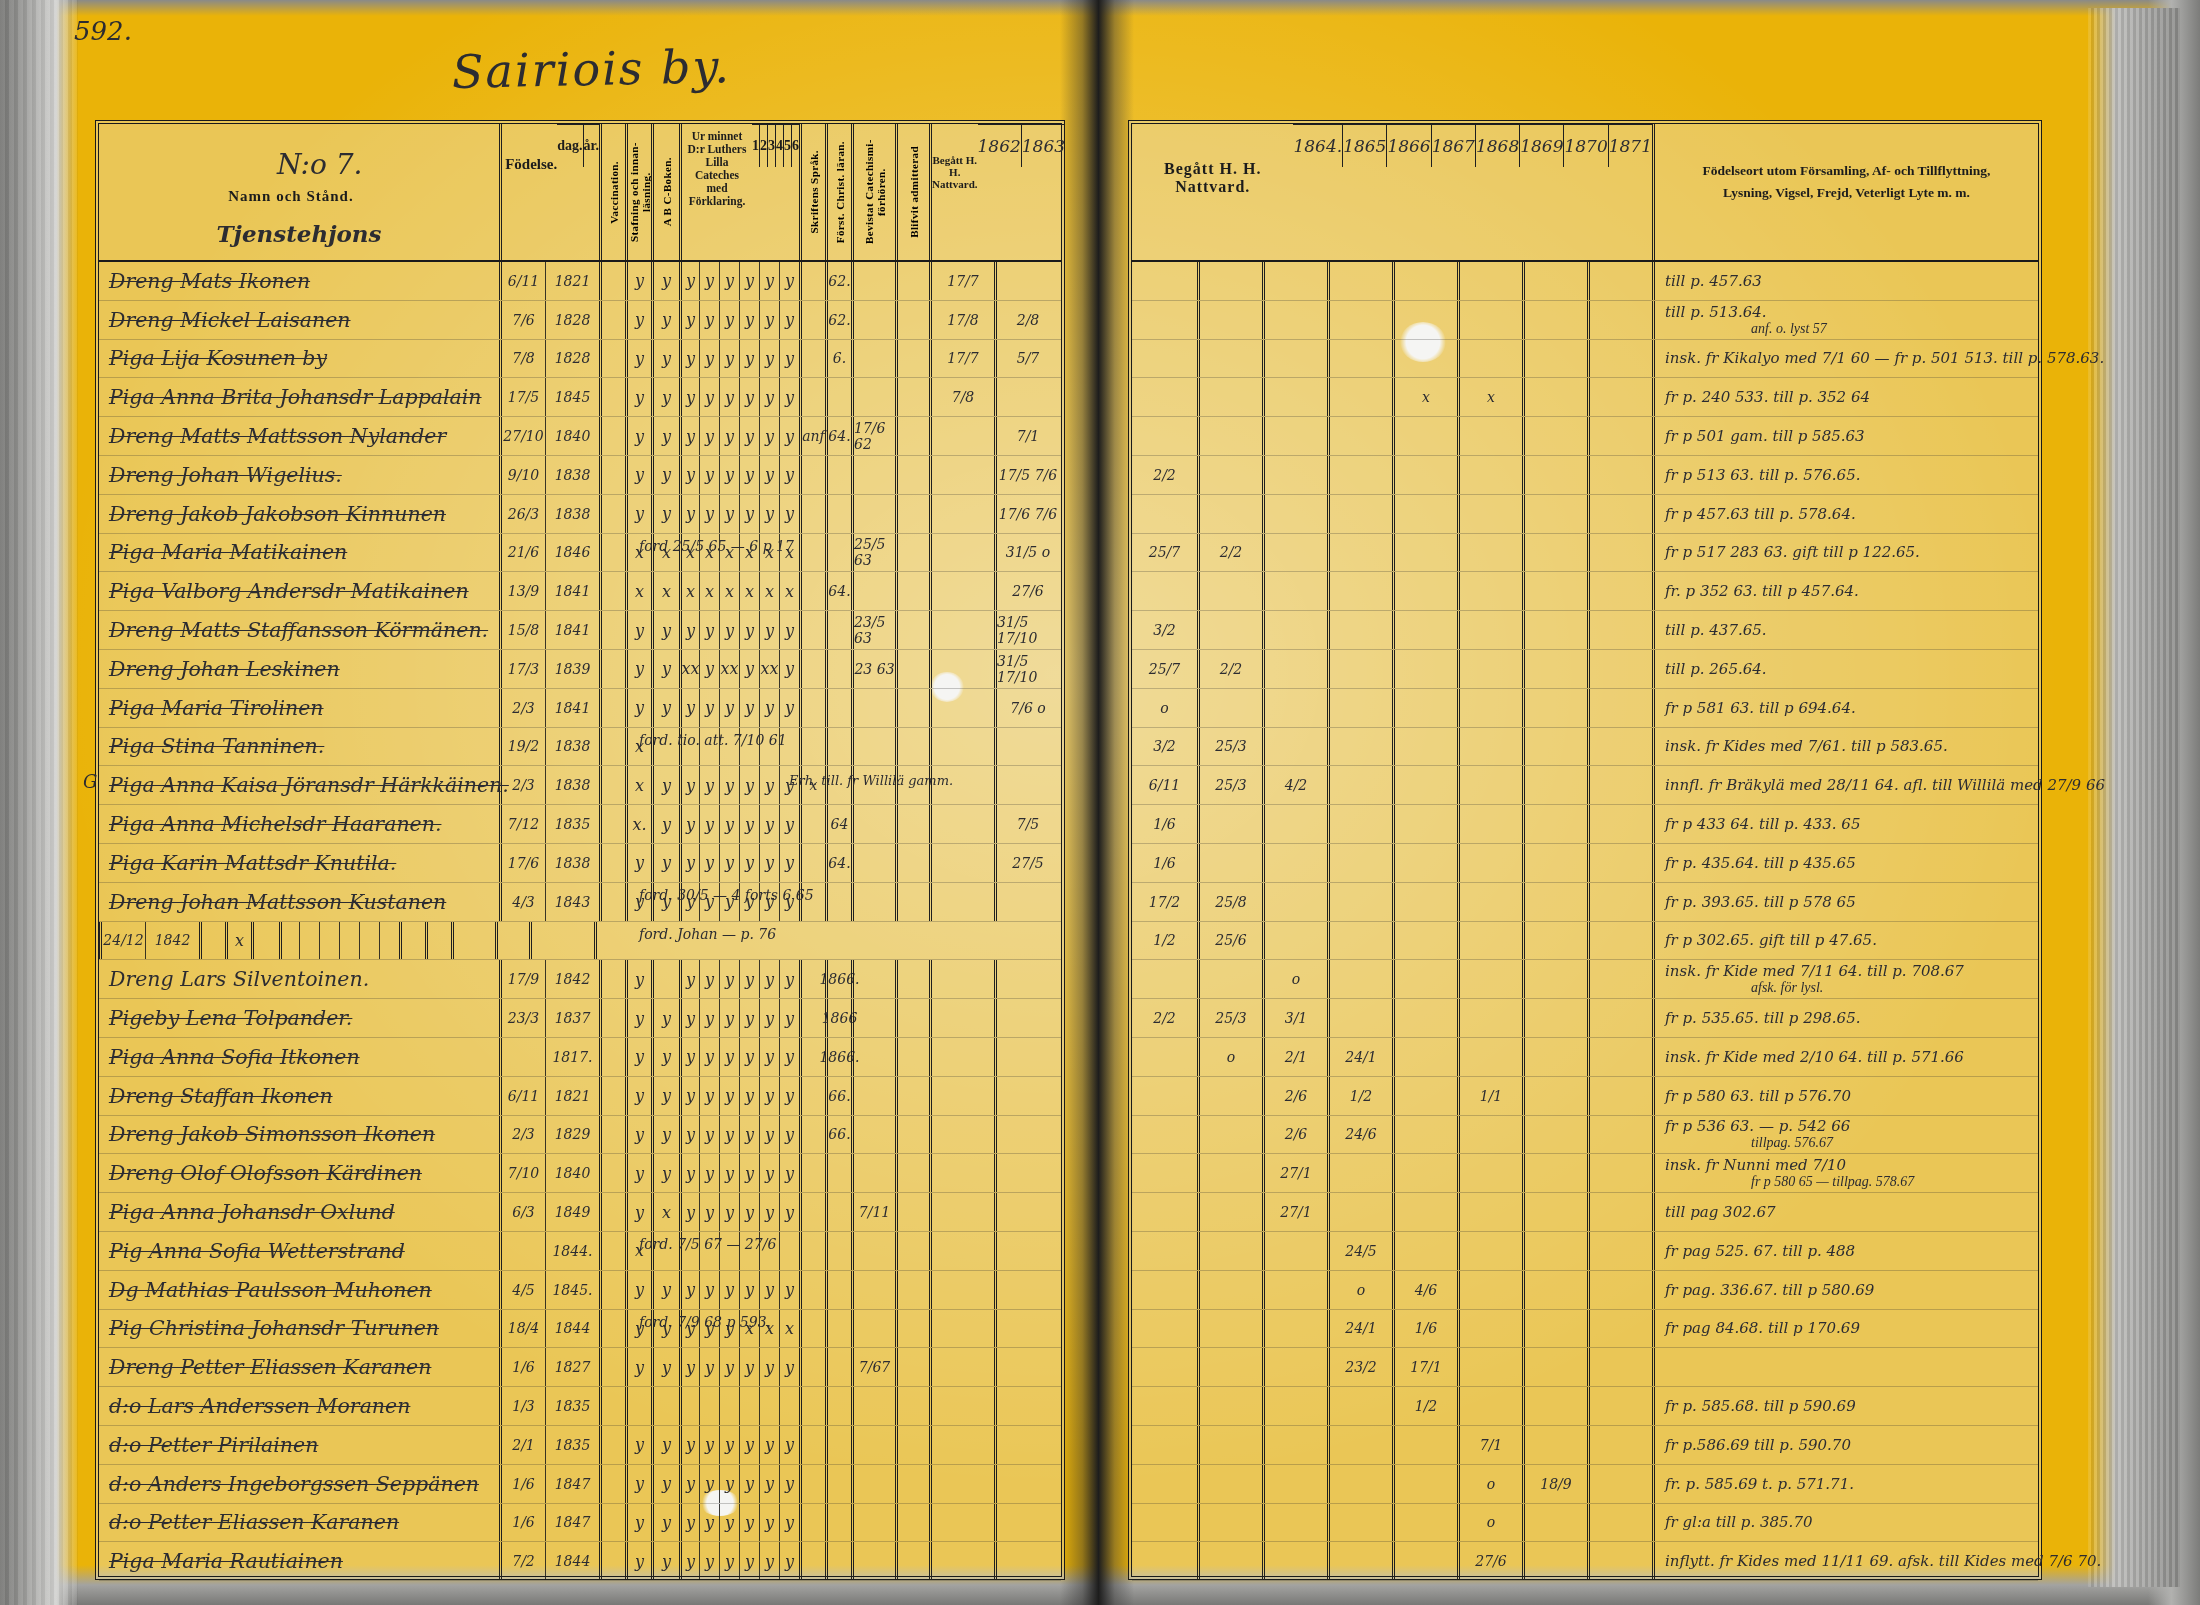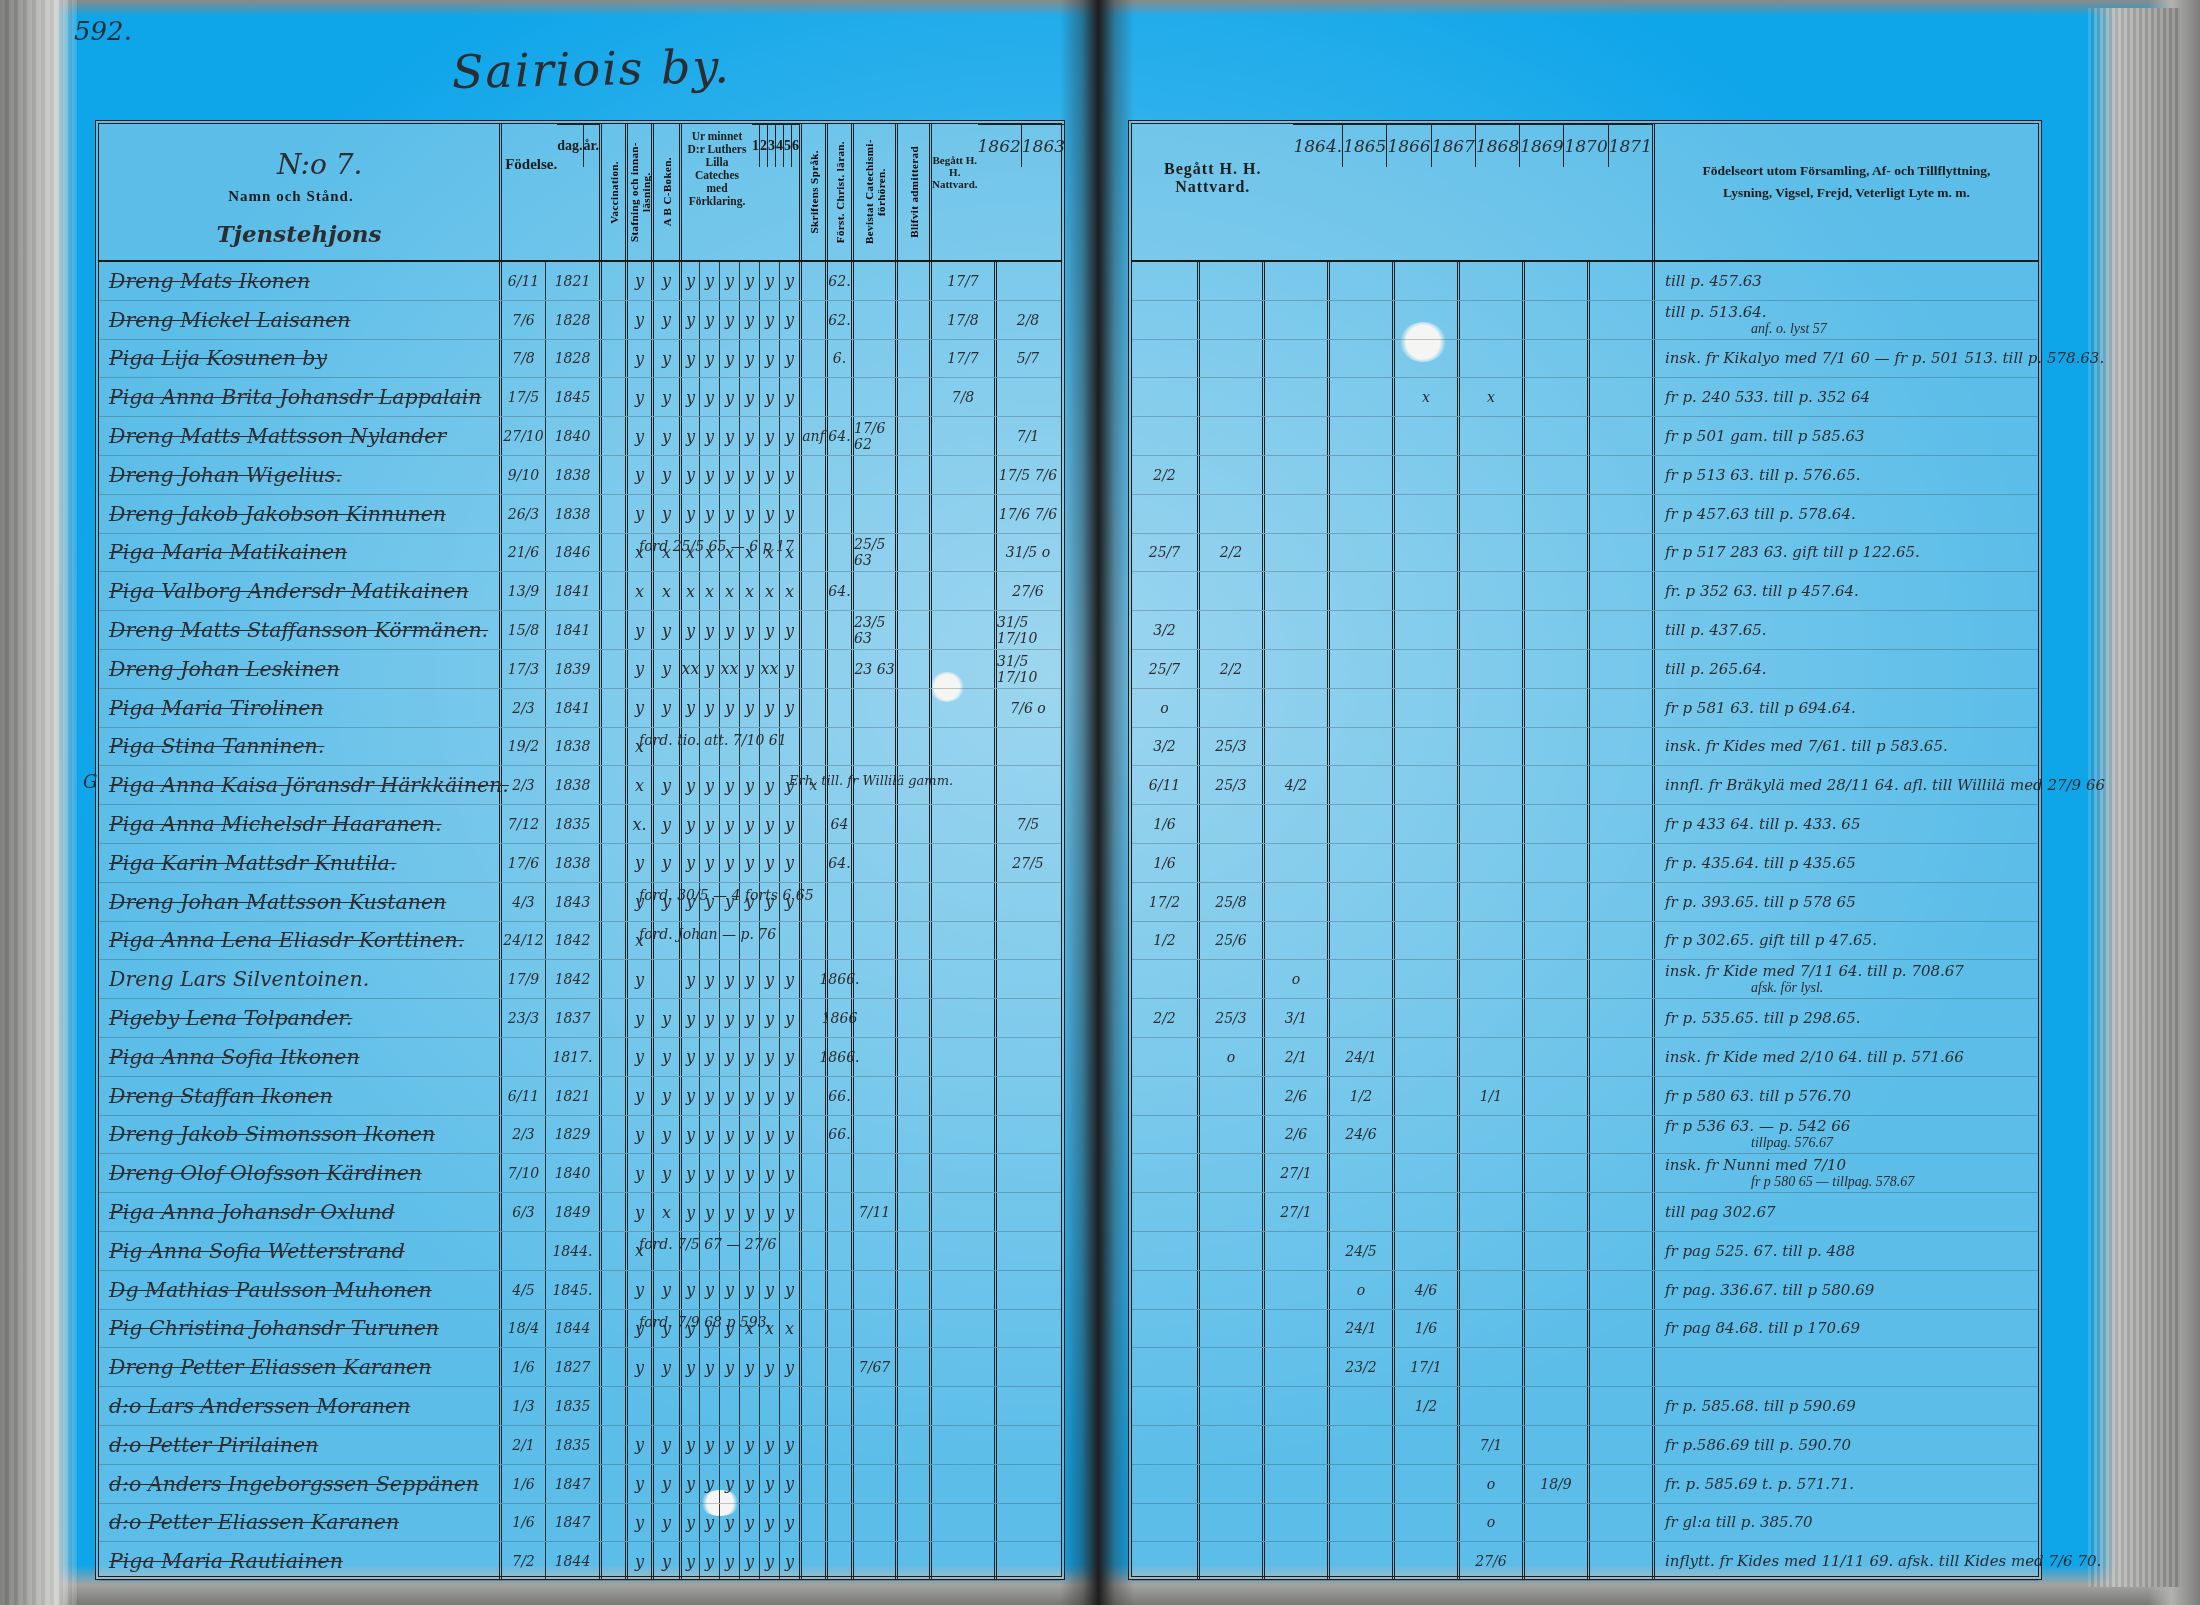--- a/index.html
+++ b/index.html
@@ -1,16 +1,16 @@
 <!DOCTYPE html>
 <html><head>
 <meta charset="utf-8">
 <style>
   html,body{margin:0;padding:0;background:#bdbdbb;}
-  #sheet{position:relative;width:2200px;height:1605px;background:#0ea5e9;overflow:hidden;
+  #sheet{position:relative;width:2200px;height:1605px;background:#eab308;overflow:hidden;
          font-family:"Liberation Serif",serif;}
   
   .vignette{position:absolute;inset:0;pointer-events:none;
     background:radial-gradient(ellipse at 48% 42%, rgba(255,255,255,.42), rgba(255,255,255,0) 62%);}
   .edge-left{position:absolute;left:0;top:0;bottom:0;width:78px;
     background:linear-gradient(90deg,#757573 0%,#8f8f8d 22%,#b5b5b3 48%,#d3d3d1 72%,rgba(226,226,224,0) 100%);}
   .edge-left:after{content:"";position:absolute;inset:0;
     background:repeating-linear-gradient(90deg,rgba(255,255,255,.16) 0 5px,rgba(0,0,0,.10) 5px 9px);opacity:.5;}
   .edge-top{position:absolute;left:0;right:0;top:0;height:16px;
     background:linear-gradient(#8a8a88,rgba(226,226,224,0));}
@@ -589,23 +589,20 @@
     <div class="bc dbl w-bev hand sv"></div>
     <div class="bc dbl w-adm hand sv"></div>
     <div class="bc dbl w-y hand sv"></div>
     <div class="bc dbl w-y hand sv"></div>
   </div>
 
   <div class="r">
     <span class="pre hand"></span>
     <span class="mtext hand">ford. Johan — p. 76</span>
     <span class="midnote hand"></span>
-    <div class="bc first w-name name-c">
-            <span class="hand struck">Piga Anna Lena Eliasdr Korttinen.</span>
-          </div>
     <div class="bc dbl w-dag hand sv">24/12</div>
     <div class="bc w-ar hand sv">1842</div>
     <div class="bc dbl w-sm hand mk"></div>
     <div class="bc dbl w-sm hand mk">x</div>
     <div class="bc dbl w-abc hand mk"></div>
     <div class="bc dbl w-c hand mk"></div>
     <div class="bc w-c hand mk"></div>
     <div class="bc w-c hand mk"></div>
     <div class="bc w-c hand mk"></div>
     <div class="bc w-c hand mk"></div>

